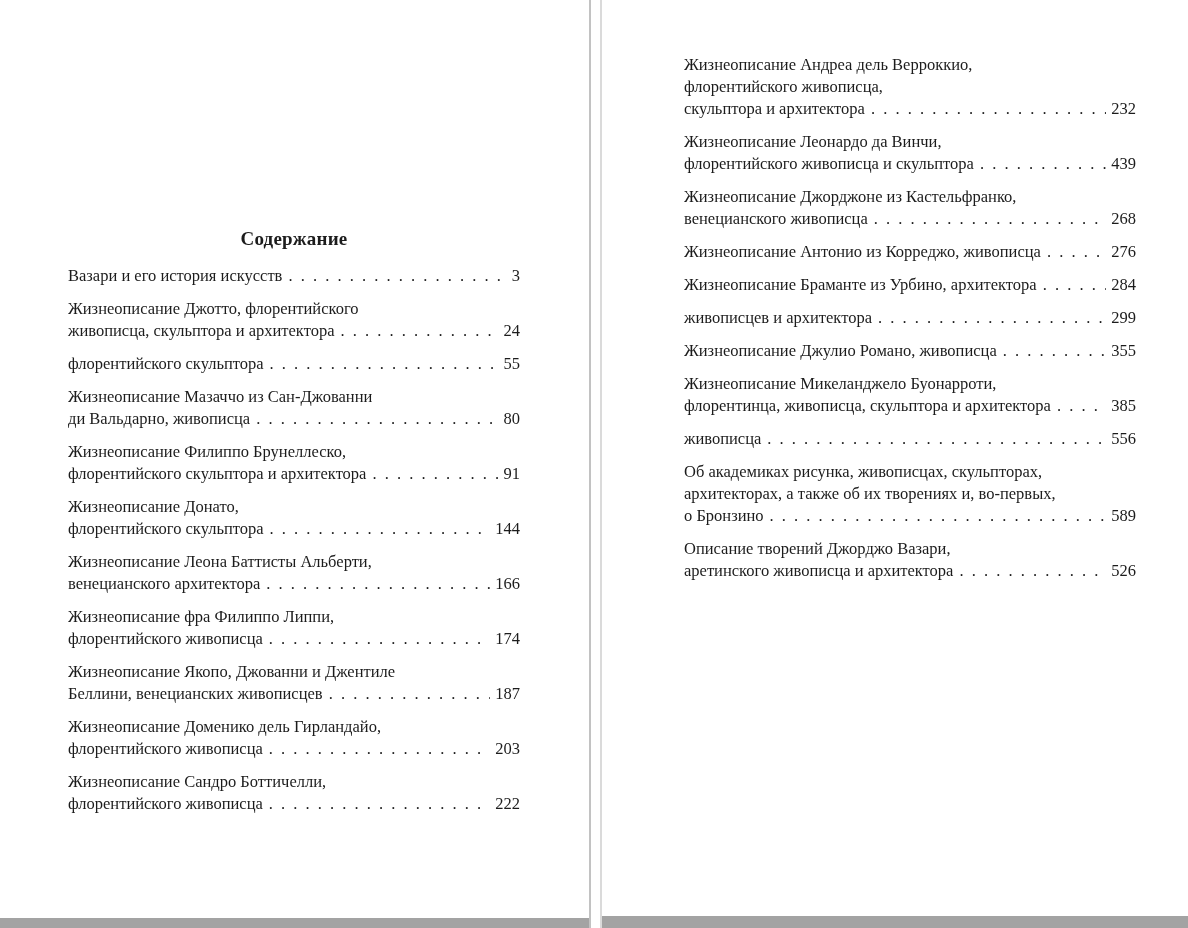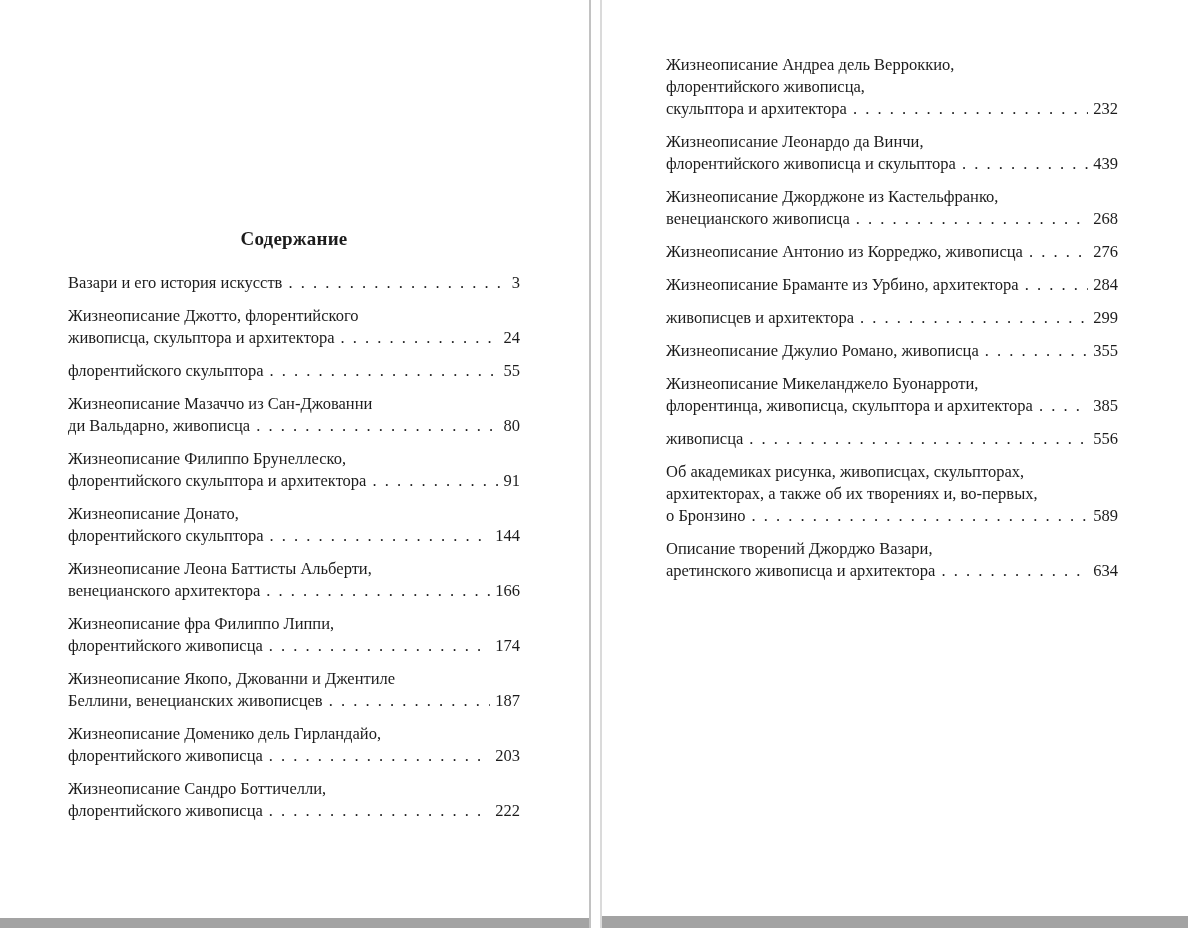--- a/index.html
+++ b/index.html
@@ -18,27 +18,27 @@
     background: #ffffff;
   }
   .page {
     position: absolute;
     width: 452px;
     color: var(--text-color, #1c1c1c);
     font-size: 16.5px;
     line-height: 22px;
   }
   #page-left  { left: 68px;  top: 228px; }
-  #page-right { left: 666px; top: 54px; }
+  #page-right { left: 684px; top: 54px; }
 
   .toc-title {
     text-align: center;
     font-weight: bold;
     font-size: 19px;
-    margin-bottom: 22px;
+    margin-bottom: 15px;
     letter-spacing: 0.2px;
   }
   .entry { margin-bottom: 11px; }
   .line  { white-space: nowrap; }
   .line.last {
     display: flex;
     align-items: baseline;
   }
   .line.last .txt { white-space: nowrap; }
   .dots {
@@ -242,21 +242,21 @@
             <span class="txt">о Бронзино</span>
             <span class="dots">. . . . . . . . . . . . . . . . . . . . . . . . . . . . . . . . . . . . . . . . . . . . . . . . . . . . . . . . . . . . . . . . . . . . . . . . . . . . . . . . . . . . . . . . . . . . . . . . . . . . . . . . . . . . . . . . . . . . . . . . </span>
             <span class="pg">589</span>
           </div>
         </div>
         <div class="entry">
           <div class="line">Описание творений Джорджо Вазари,</div>
           <div class="line last">
             <span class="txt">аретинского живописца и архитектора</span>
             <span class="dots">. . . . . . . . . . . . . . . . . . . . . . . . . . . . . . . . . . . . . . . . . . . . . . . . . . . . . . . . . . . . . . . . . . . . . . . . . . . . . . . . . . . . . . . . . . . . . . . . . . . . . . . . . . . . . . . . . . . . . . . . </span>
-            <span class="pg">634</span>
+            <span class="pg">526</span>
           </div>
         </div>
       </div>
   </div>
 
   <div class="gutter-line" id="gutter-line-1"></div>
   <div class="gutter-line" id="gutter-line-2"></div>
 
   <div class="bottom-edge" id="bottom-edge-left"></div>
   <div class="bottom-edge" id="bottom-edge-right"></div>

